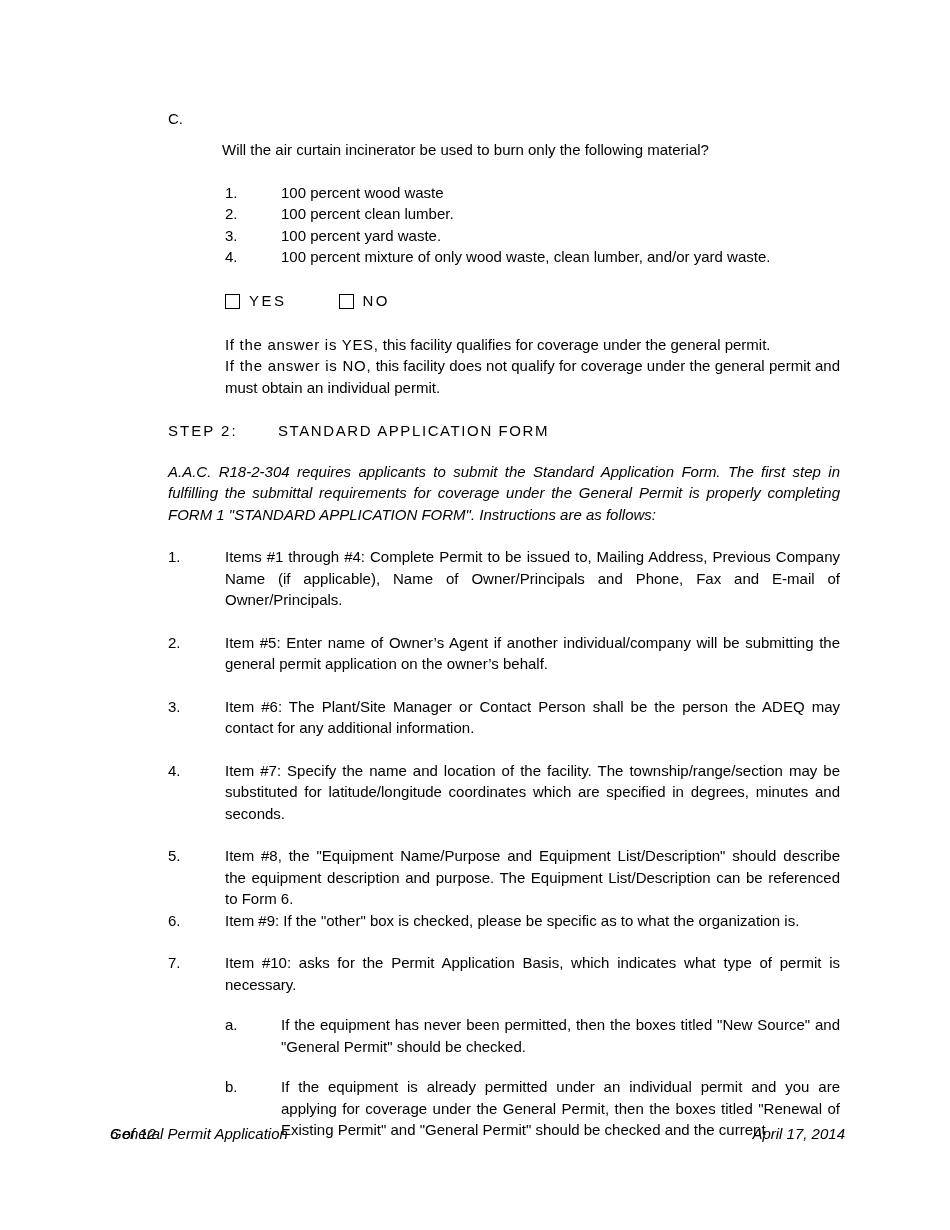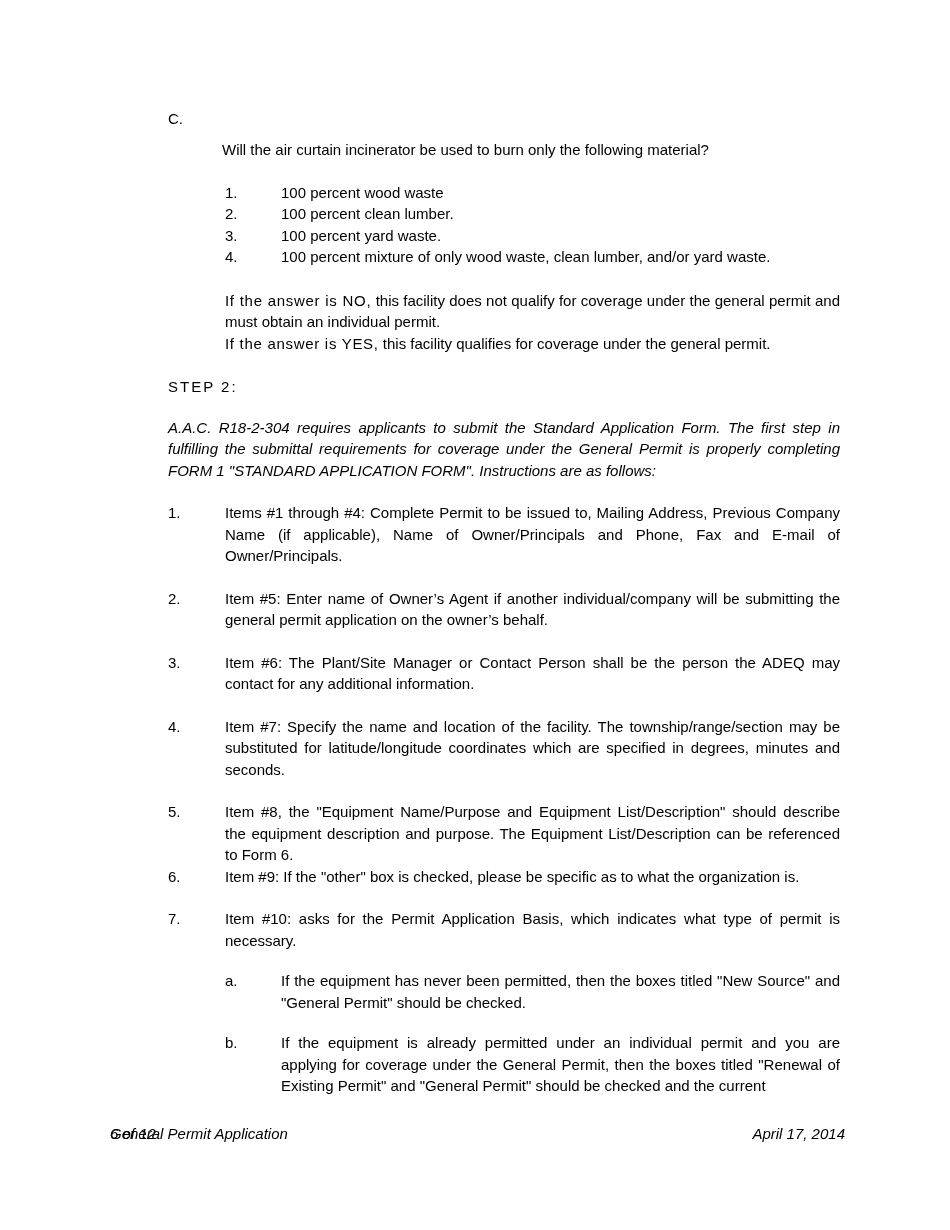--- a/index.html
+++ b/index.html
@@ -88,34 +88,45 @@
       <div class="mat-row">
         <span class="mat-num">3.</span>
         <span class="mat-text">100 percent yard waste.</span>
       </div>
       <div class="mat-row">
         <span class="mat-num">4.</span>
         <span class="mat-text">100 percent mixture of only wood waste, clean lumber, and/or yard waste.</span>
       </div>
     </div>
 
+    <div class="checkbox-row">
+      <span class="cb-group">
+        <span class="checkbox"></span>
+        <span class="cb-label">YES</span>
+      </span>
+      <span class="cb-group">
+        <span class="checkbox"></span>
+        <span class="cb-label">NO</span>
+      </span>
+    </div>
 
     <div class="answers">
       <p class="answer">
+        <span class="lead">If the answer is YES,</span>
+        <span>this facility qualifies for coverage under the general permit.</span>
+      </p>
+      <p class="answer">
         <span class="lead">If the answer is NO,</span>
         <span>this facility does not qualify for coverage under the general permit and must obtain an individual permit.</span>
-      </p>
-      <p class="answer">
-        <span class="lead">If the answer is YES,</span>
-        <span>this facility qualifies for coverage under the general permit.</span>
       </p>
     </div>
 
     <div class="step-heading">
       <span class="step-label">STEP 2:</span>
+      <span class="step-title">STANDARD APPLICATION FORM</span>
     </div>
 
     <p class="intro">A.A.C. R18-2-304 requires applicants to submit the Standard Application Form.  The first step in fulfilling the submittal requirements for coverage under the General Permit is properly completing FORM 1 "STANDARD APPLICATION FORM".  Instructions are as follows:</p>
 
     <div class="instr">
       <span class="instr-num">1.</span>
       <span class="instr-body">Items #1 through #4: Complete Permit to be issued to, Mailing Address, Previous Company Name (if applicable), Name of Owner/Principals and Phone, Fax and E-mail of Owner/Principals.</span>
     </div>
     <div class="instr">
       <span class="instr-num">2.</span>

